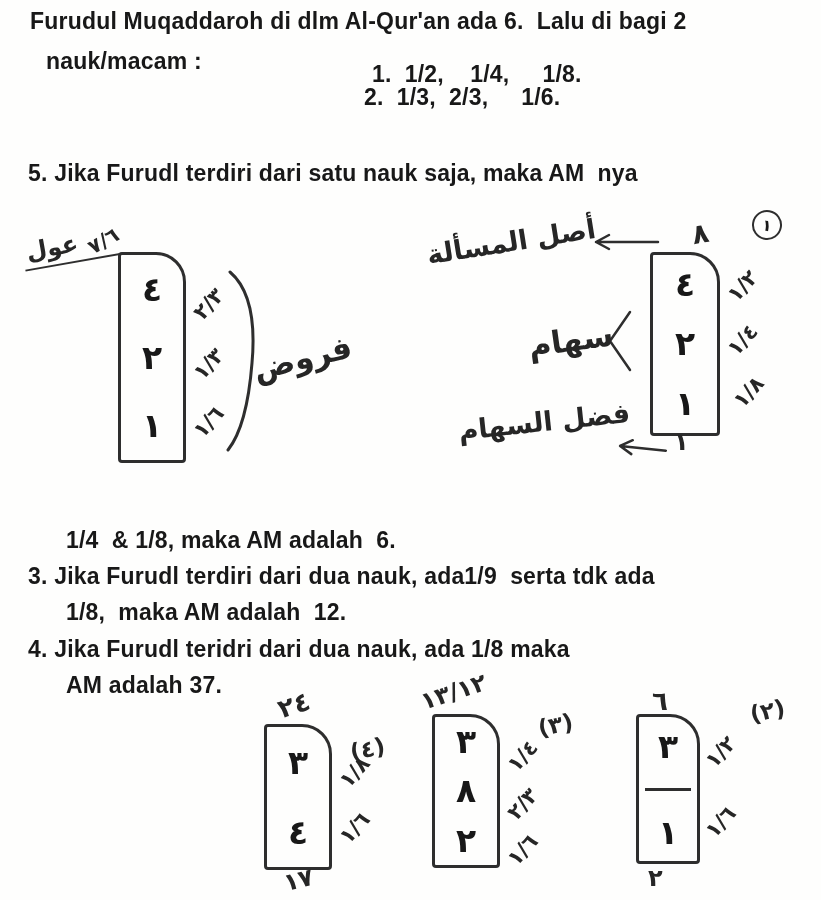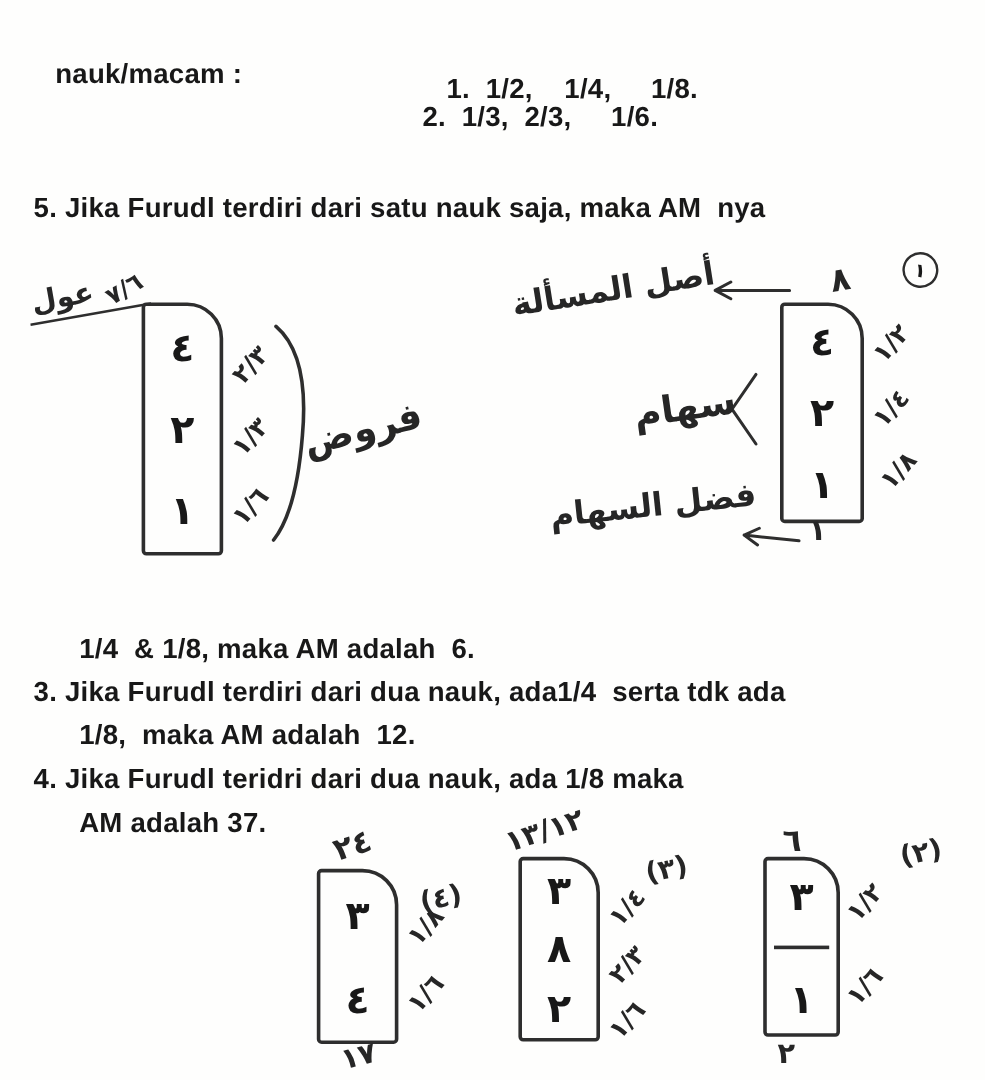--- a/index.html
+++ b/index.html
@@ -34,26 +34,27 @@
     position:absolute; display:flex; align-items:flex-end; gap:10px;
     border-bottom:2.5px solid #2e2e2e; padding:0 4px 3px 4px; transform:rotate(-10deg);
     font-family:"DejaVu Sans", sans-serif; font-weight:700; color:#262626;
   }
 </style>
 </head>
 <body>
 
 <div class="page">
 
+  <div class="t" style="left:30px; top:8px;">Furudul Muqaddaroh di dlm Al-Qur'an ada 6.  Lalu di bagi 2</div>
   <div class="t" style="left:46px; top:48px;">nauk/macam :</div>
   <div class="t" style="left:372px; top:48px;margin-top:13px;">1.  1/2,    1/4,     1/8.</div>
-  <div class="t" style="left:352px; top:84px;">2.  1/3,  2/3,     1/6.</div>
+  <div class="t" style="left:364px; top:84px;">2.  1/3,  2/3,     1/6.</div>
   <div class="t" style="left:28px; top:160px;">5. Jika Furudl terdiri dari satu nauk saja, maka AM  nya</div>
   <div class="t" style="left:66px; top:527px;">1/4  &amp; 1/8, maka AM adalah  6.</div>
-  <div class="t" style="left:28px; top:563px;">3. Jika Furudl terdiri dari dua nauk, ada1/4  serta tdk ada</div>
+  <div class="t" style="left:28px; top:563px;">3. Jika Furudl terdiri dari dua nauk, ada1/9  serta tdk ada</div>
   <div class="t" style="left:66px; top:599px;text-align:center;">1/8,  maka AM adalah  12.</div>
   <div class="t" style="left:28px; top:636px;">4. Jika Furudl teridri dari dua nauk, ada 1/8 maka</div>
   <div class="t" style="left:66px; top:672px;">AM adalah 37.</div>
 
   <div class="awl-group" style="left:22px; top:230px; font-size:24px;">
     <span>عول</span>
     <span style="display:inline-block; transform:rotate(-20deg); font-size:20px;">٧/٦</span>
   </div>
   <div class="box" style="left:118px; top:252px; width:62px; height:205px;">
     <span class="n">٤</span>

